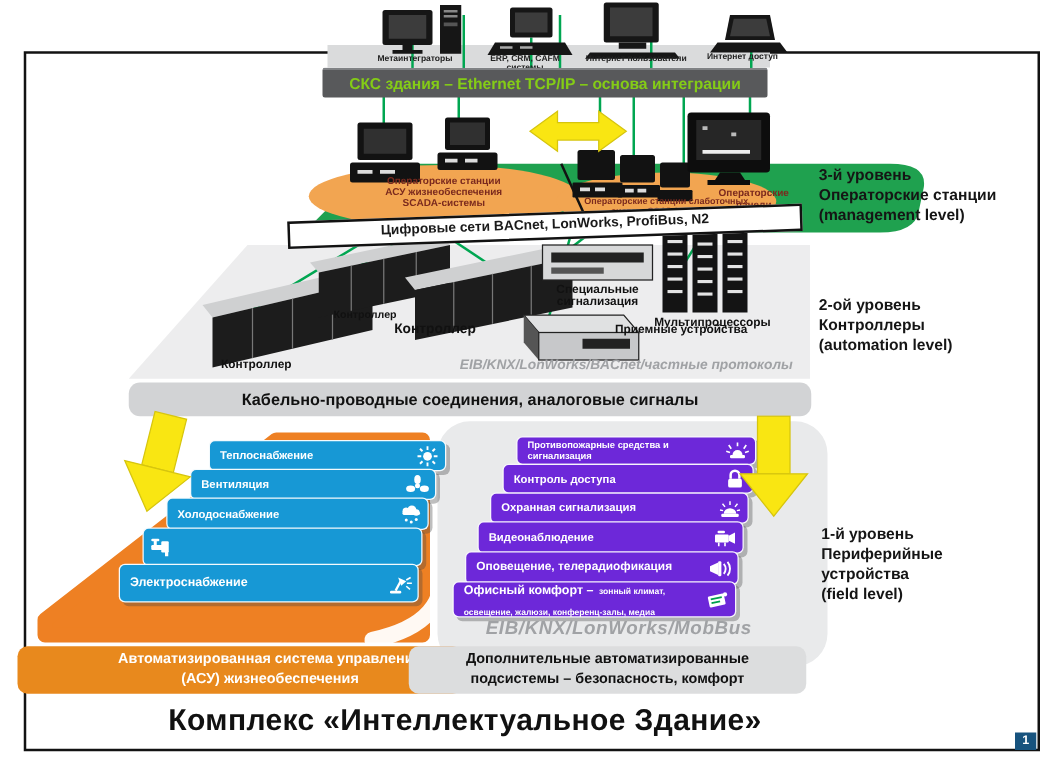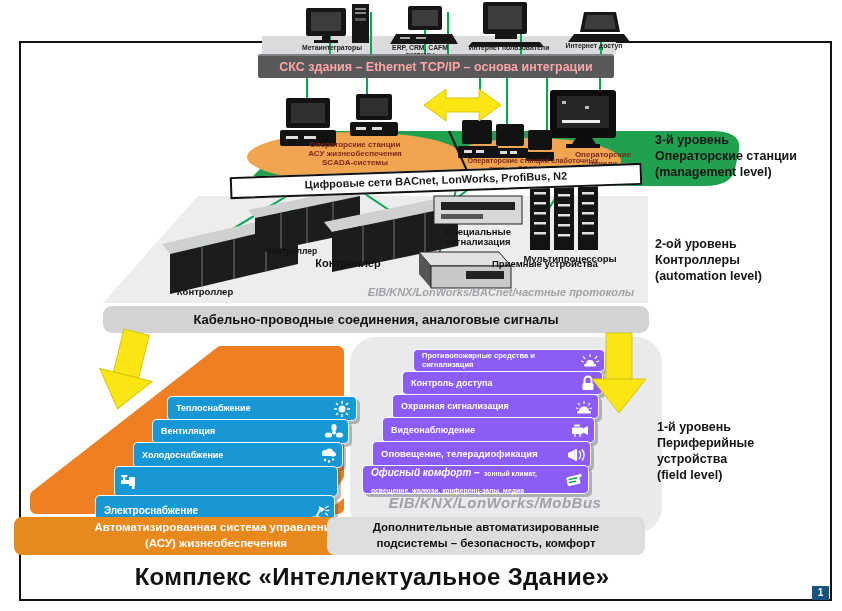--- a/index.html
+++ b/index.html
@@ -5,33 +5,33 @@
   html,body{margin:0;padding:0;}
   body{width:842px;height:611px;position:relative;background:#fff;overflow:hidden;
        font-family:"Liberation Sans",sans-serif;color:#1a1a1a;}
   .pre{white-space:pre-line;}
   .frame{position:absolute;left:19px;top:41px;width:809px;height:556px;border:2px solid #121212;background:#fff;z-index:0;}
   svg.bg{position:absolute;left:0;top:0;z-index:2;}
   svg.fg{position:absolute;left:0;top:0;z-index:4;pointer-events:none;}
   .overlay{position:absolute;z-index:3;}
   .devlabel{font-weight:bold;font-size:6.8px;text-align:center;color:#222;}
   .backbone{left:258px;top:54px;width:356px;height:22px;background:#58595B;border-top:2px solid #808285;
-            color:#fca5a5;font-weight:bold;font-size:12.5px;text-align:center;line-height:22px;border-radius:2px;}
+            color:#84cc16;font-weight:bold;font-size:12.5px;text-align:center;line-height:22px;border-radius:2px;}
   .netband{left:230px;top:170px;width:408px;height:18px;background:#fff;border:2px solid #121212;
            transform:rotate(-2deg);font-weight:bold;font-size:11px;text-align:center;line-height:16px;}
   .ellipse-label{color:#7B2A1E;font-weight:bold;text-align:center;line-height:1.15;}
   .side-label{font-weight:bold;font-size:12.5px;line-height:1.28;color:#151515;}
   .ctrl-label{font-weight:bold;color:#111;text-align:center;}
   .proto{font-style:italic;font-weight:bold;color:#A0A2A5;}
   .cablebar{left:103px;top:306px;width:546px;height:27px;background:#D2D3D5;border-radius:9px;
             font-weight:bold;font-size:13px;text-align:center;line-height:27px;color:#111;}
   .item{position:absolute;z-index:3;border-radius:5px;color:#fff;font-weight:bold;display:flex;align-items:center;
         border:1px solid rgba(255,255,255,.95);box-shadow:3px 3px 0 rgba(70,70,70,.35);}
-  .blue{background:#1798D5;margin-top:44px;}
-  .green{background:#8b5cf6;}
+  .blue{background:#1798D5;}
+  .green{background:#6d28d9;}
   .item .txt{padding-left:8px;flex:1;line-height:1.12;}
   .item .icon{width:28px;display:flex;justify-content:center;align-items:center;}
   .mobbus{left:355px;top:494px;width:280px;text-align:center;font-size:15px;letter-spacing:.5px;}
   .orangebar{left:14px;top:517px;width:308px;height:38px;background:#E8891D;border-radius:8px;
              color:#fff;font-weight:bold;font-size:11.5px;text-align:center;display:flex;align-items:center;justify-content:center;line-height:1.35;padding-left:48px;}
   .graybar{left:327px;top:517px;width:318px;height:38px;background:#DCDDDE;border-radius:8px;
            color:#111;font-weight:bold;font-size:11.5px;text-align:center;display:flex;align-items:center;justify-content:center;line-height:1.35;}
   .title{left:19px;top:563px;width:706px;text-align:center;font-weight:bold;font-size:24px;color:#111;letter-spacing:.3px;}
   .badge{left:812px;top:586px;width:17px;height:14px;background:#17537E;color:#fff;font-weight:bold;font-size:10px;
          text-align:center;line-height:14px;}
@@ -373,21 +373,21 @@
   <span class="icon">
       <svg width="22" height="18" viewBox="0 0 22 18">
         <polygon points="3,7 9.5,4 9.5,14 3,11" fill="#fff"></polygon>
         <rect x="9.5" y="3" width="2.6" height="12" rx="1" fill="#fff"></rect>
         <path d="M14 5 a6 6 0 0 1 0 8 M17 3.5 a8.5 8.5 0 0 1 0 11" stroke="#fff" stroke-width="1.5" fill="none"></path>
       </svg>
     </span>
 </div>
 <div class="item green" style="left:362px;top:465px;width:225px;height:27px;">
   <div class="txt" style="line-height:1.05;">
-    <span style="font-size:10px;font-style:italic;">Офисный комфорт –</span>
+    <span style="font-size:10px;">Офисный комфорт –</span>
     <span class="pre" style="font-size:6.8px;">зонный климат,
 освещение, жалюзи, конференц-залы, медиа</span>
   </div>
   <span class="icon">
       <svg width="22" height="18" viewBox="0 0 22 18">
         <g transform="rotate(-12 10 10)">
           <rect x="4" y="5" width="13" height="9" rx="1" fill="#fff"></rect>
           <rect x="6" y="7" width="9" height="1.4" fill="#00A04C"></rect>
           <rect x="6" y="10" width="7" height="1.4" fill="#00A04C"></rect>
         </g>

